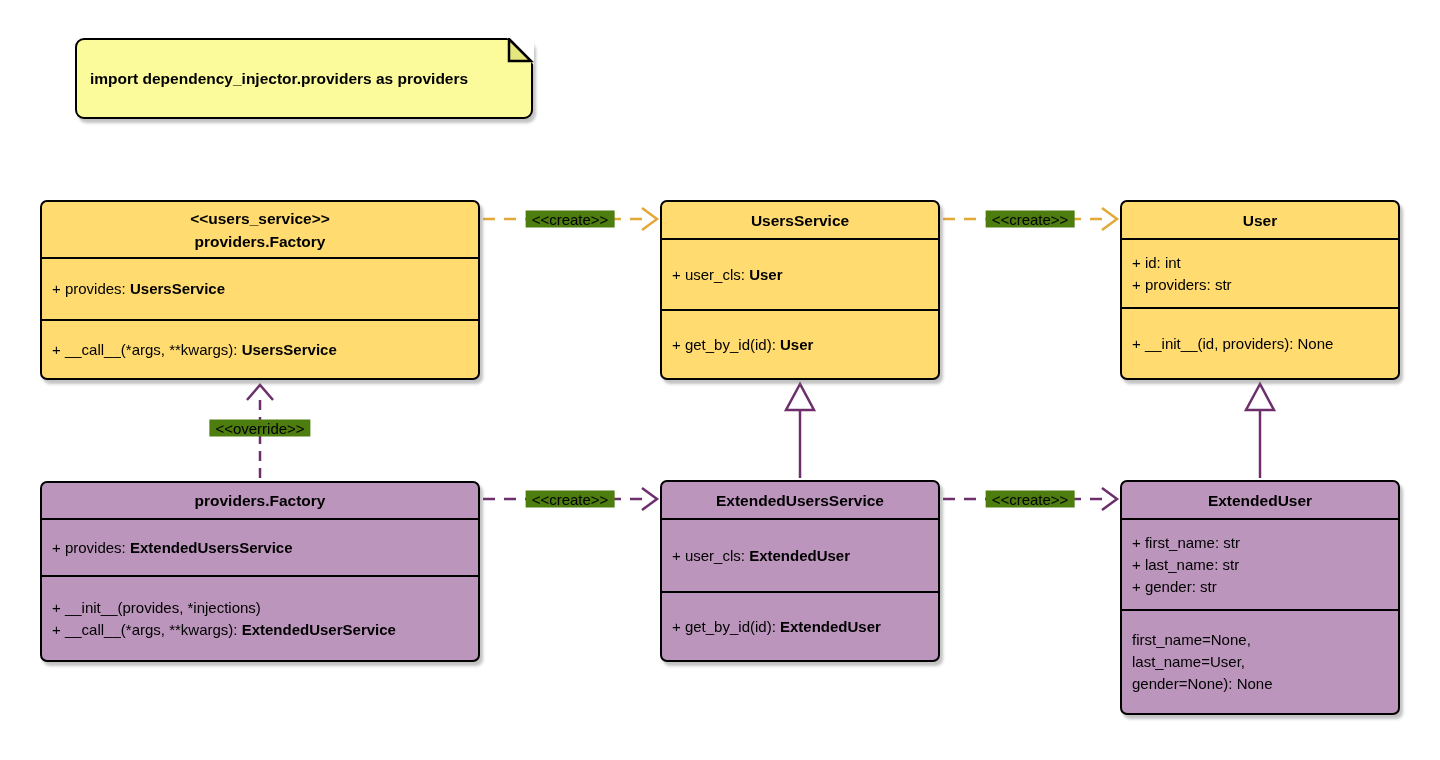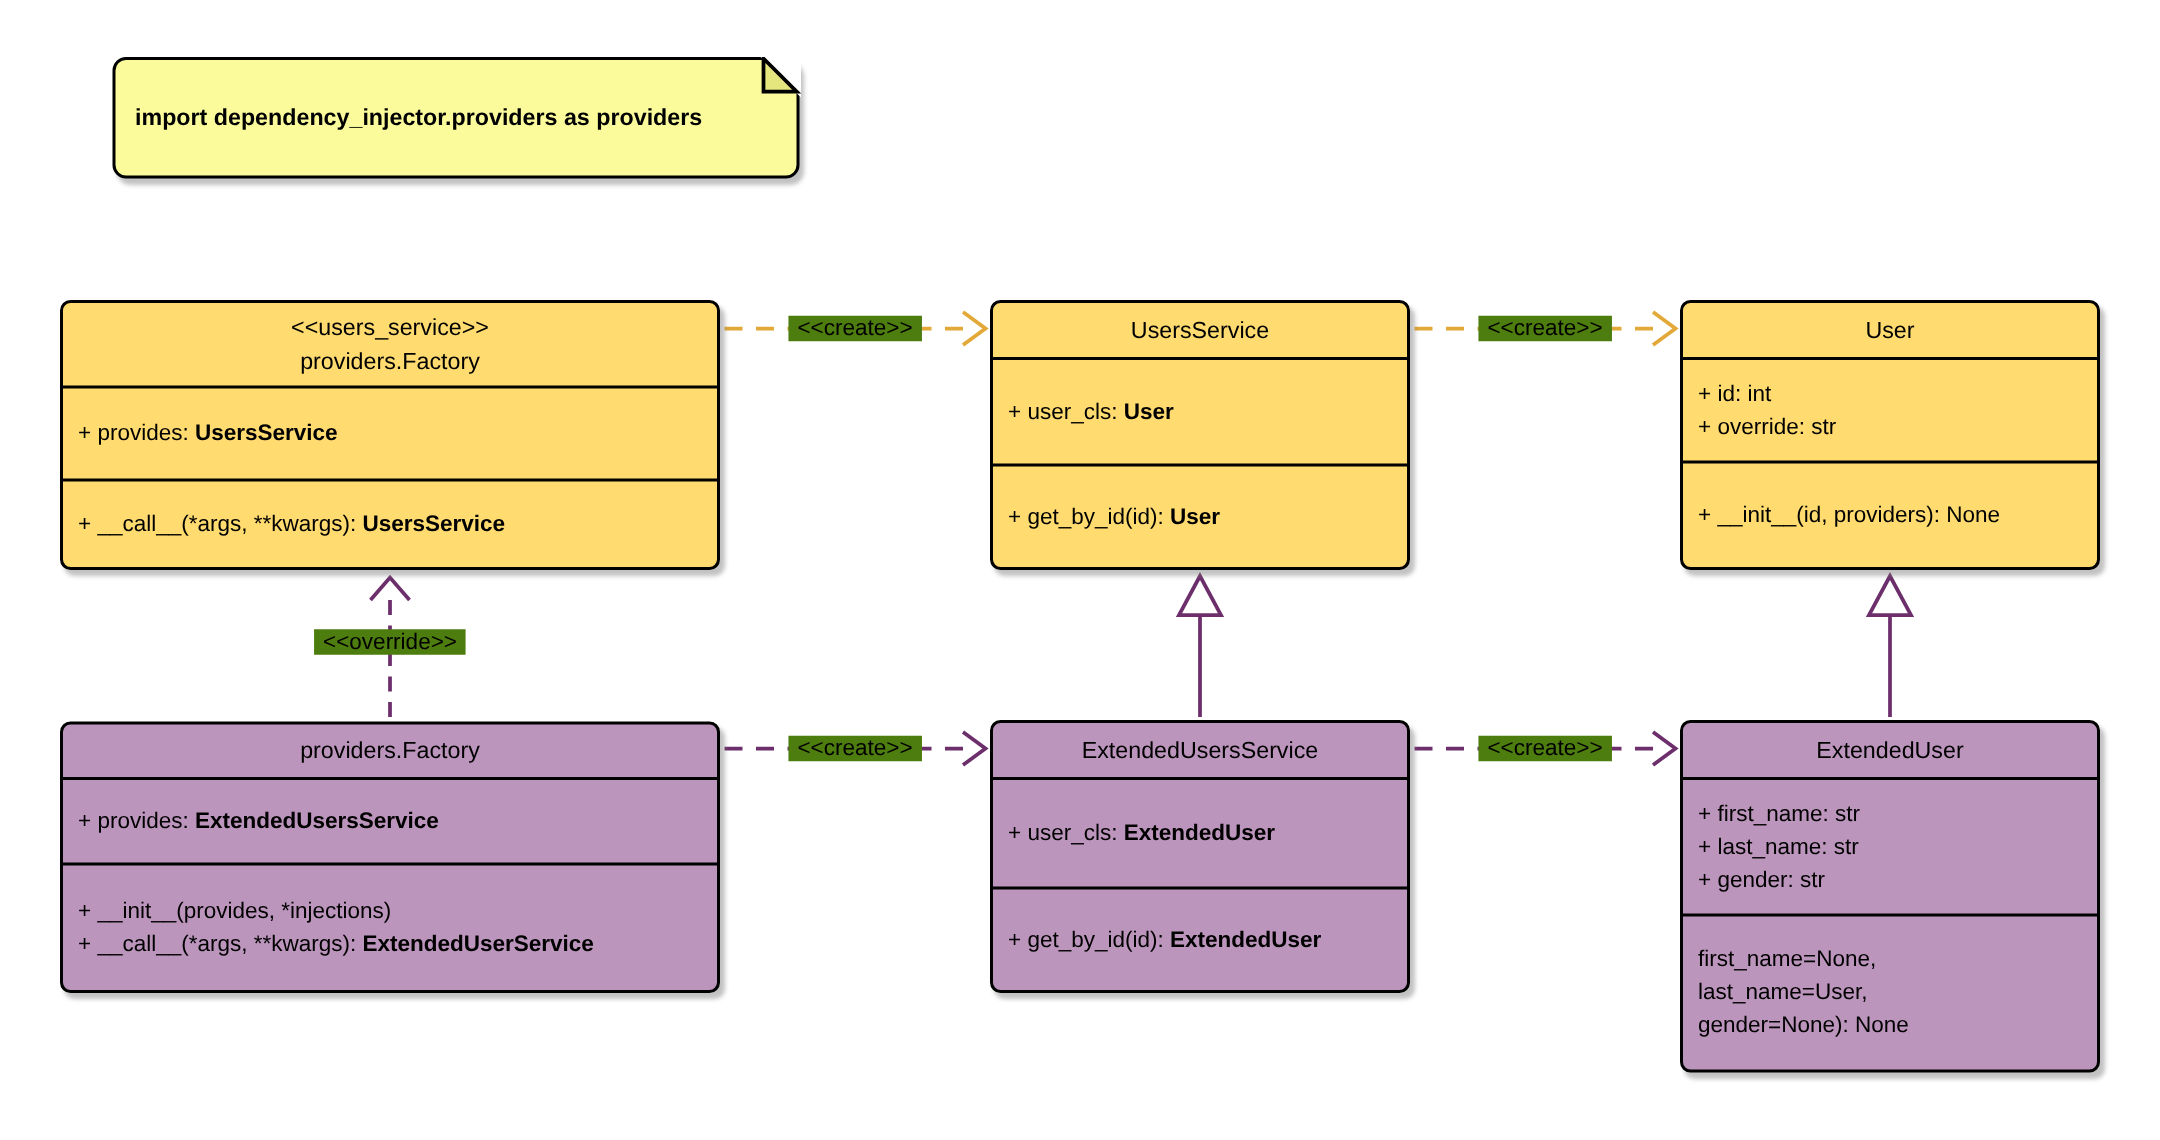--- a/index.html
+++ b/index.html
@@ -37,21 +37,21 @@
     position: absolute;
     border: 2.5px solid #000;
     border-radius: 7px;
     box-shadow: 3px 4px 3px rgba(120,120,120,.45);
     display: flex; flex-direction: column;
     font-size: 15px;
   }
   .c-title {
     display: flex; flex-direction: column;
     justify-content: center; align-items: center;
-    font-weight: normal; font-size: 15.5px; line-height: 23px;
+    font-weight: bold; font-size: 15.5px; line-height: 23px;
   }
   .c-sec {
     border-top: 2.5px solid #000;
     display: flex; flex-direction: column; justify-content: center;
     padding: 0 10px;
     line-height: 22px;
   }
   .c-sec .line { white-space: nowrap; }
 
   
@@ -147,21 +147,21 @@
       <div class="line"><span>+ get_by_id(id): </span><b>User</b></div>
     </div>
   </div>
 
   <div class="uml-class" style="left: 1120px; top: 200px; width: 280px; height: 180px; background-color: rgb(255, 219, 112);">
     <div class="c-title" style="flex:0 0 36px">
       <div>User</div>
     </div>
     <div class="c-sec" style="flex:0 0 69px">
       <div class="line"><span>+ id: int</span></div>
-      <div class="line"><span>+ override: str</span></div>
+      <div class="line"><span>+ providers: str</span></div>
     </div>
     <div class="c-sec" style="flex:1">
       <div class="line"><span>+ __init__(id, providers): None</span></div>
     </div>
   </div>
 
   <div class="uml-class" style="left: 40px; top: 481px; width: 440px; height: 181px; background-color: rgb(188, 149, 188);">
     <div class="c-title" style="flex:0 0 35px">
       <div>providers.Factory</div>
     </div>

